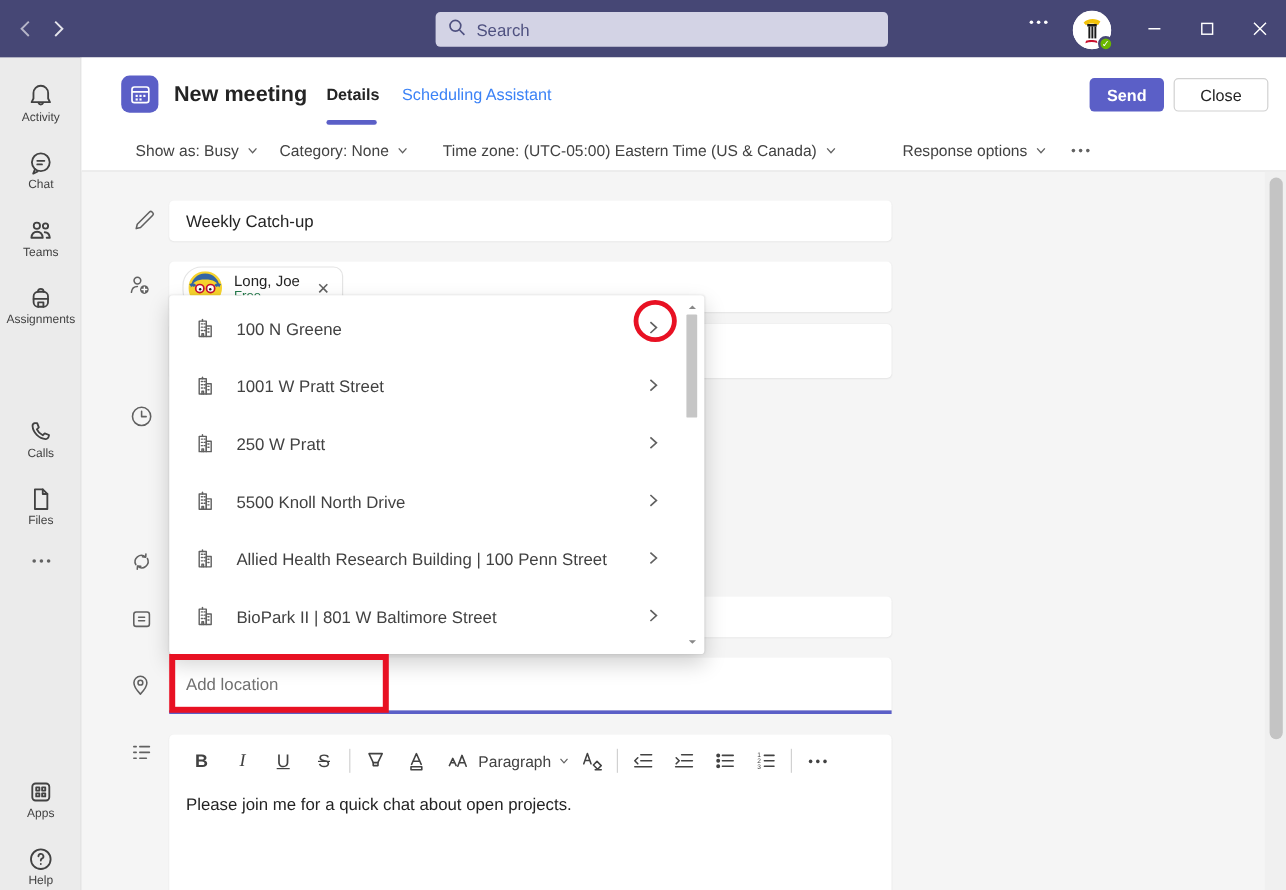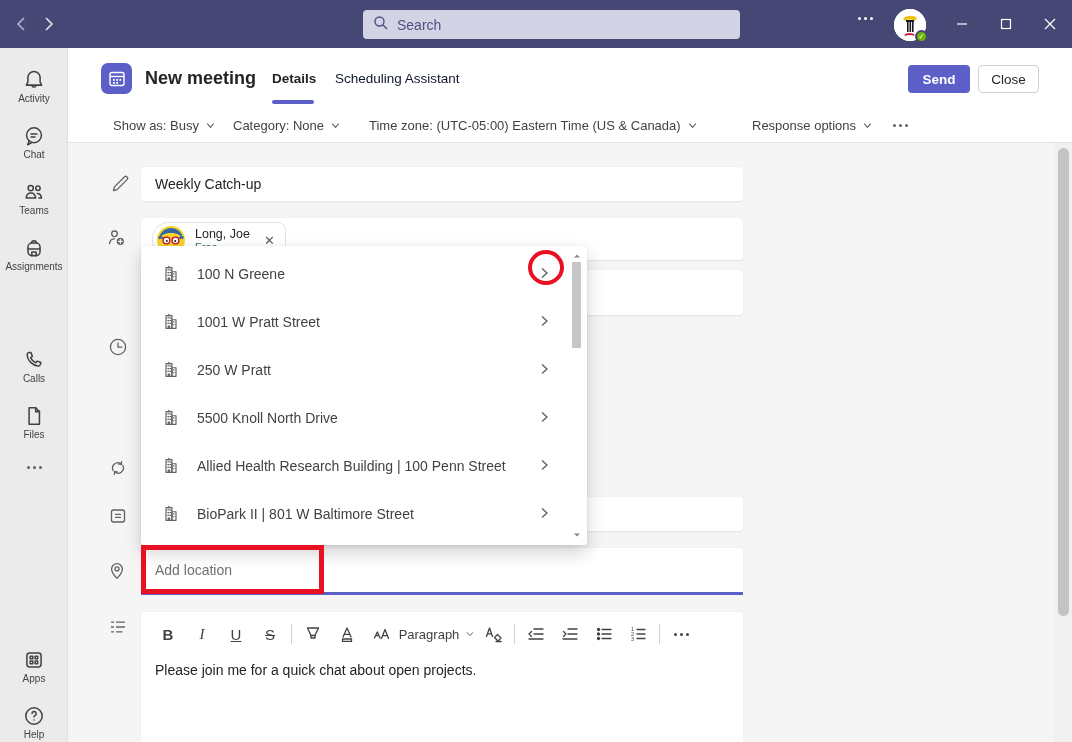--- a/index.html
+++ b/index.html
@@ -25,26 +25,26 @@
   .rail-item.active { color:#5b5fc7; }
   .rail-ind { position:absolute; left:0; top:8px; width:3px; height:38px; background:#5b5fc7; border-radius:0 2px 2px 0; }
   .ric { width:24px; height:24px; stroke:#424242; fill:none; stroke-width:1.4; stroke-linecap:round; stroke-linejoin:round; }
 
   
   .main { position:absolute; left:68px; top:48px; width:1004px; height:694px; background:#f5f5f5; }
   .hdr { position:absolute; left:0; top:0; width:1004px; height:62px; background:#fff; }
   .hdr-icon { position:absolute; left:33px; top:15px; width:31px; height:31px; background:#5b5fc7; border-radius:7px;
     display:flex; align-items:center; justify-content:center; }
   .hdr-title { position:absolute; left:77px; top:20px; font-size:18px; font-weight:bold; color:#242424; }
-  .tab { position:absolute; top:23px; font-size:13.5px; color:#0f172a; }
+  .tab { position:absolute; top:23px; font-size:13.5px; color:#3b82f6; }
   .tab.active { font-weight:bold; color:#242424; }
   .tab-underline { position:absolute; left:204px; top:52px; width:42px; height:4px; background:#5b5fc7; border-radius:2px; }
   .btn-send { position:absolute; left:840px; top:17px; width:62px; height:28px; background:#5b5fc7; color:#fff;
     border:none; border-radius:4px; font-size:13.5px; font-weight:bold; }
-  .btn-close { position:absolute; left:910px; top:17px; width:61px; height:28px; background:#fff; color:#242424;
+  .btn-close { position:absolute; left:910px; top:17px; width:79px; height:28px; background:#fff; color:#242424;
     border:1px solid #d1d1d1; border-radius:4px; font-size:13.5px; }
 
   .optbar { position:absolute; left:0; top:62px; width:1004px; height:33px; background:#fff; border-bottom:1px solid #e1e1e1; }
   .opt { position:absolute; top:8px; font-size:13px; color:#424242; display:flex; align-items:center; gap:6px; }
 
   
   .field { position:absolute; background:#fff; border-radius:4px; box-shadow:0 0.5px 1.5px rgba(0,0,0,.07); }
   .fic { width:22px; height:22px; stroke:#616161; fill:none; stroke-width:1.3; stroke-linecap:round; stroke-linejoin:round; }
   .form-icon { position:absolute; }
   .chip { position:absolute; left:84px; top:174px; height:36px; background:#fff; border:1px solid #e4e4e4;

